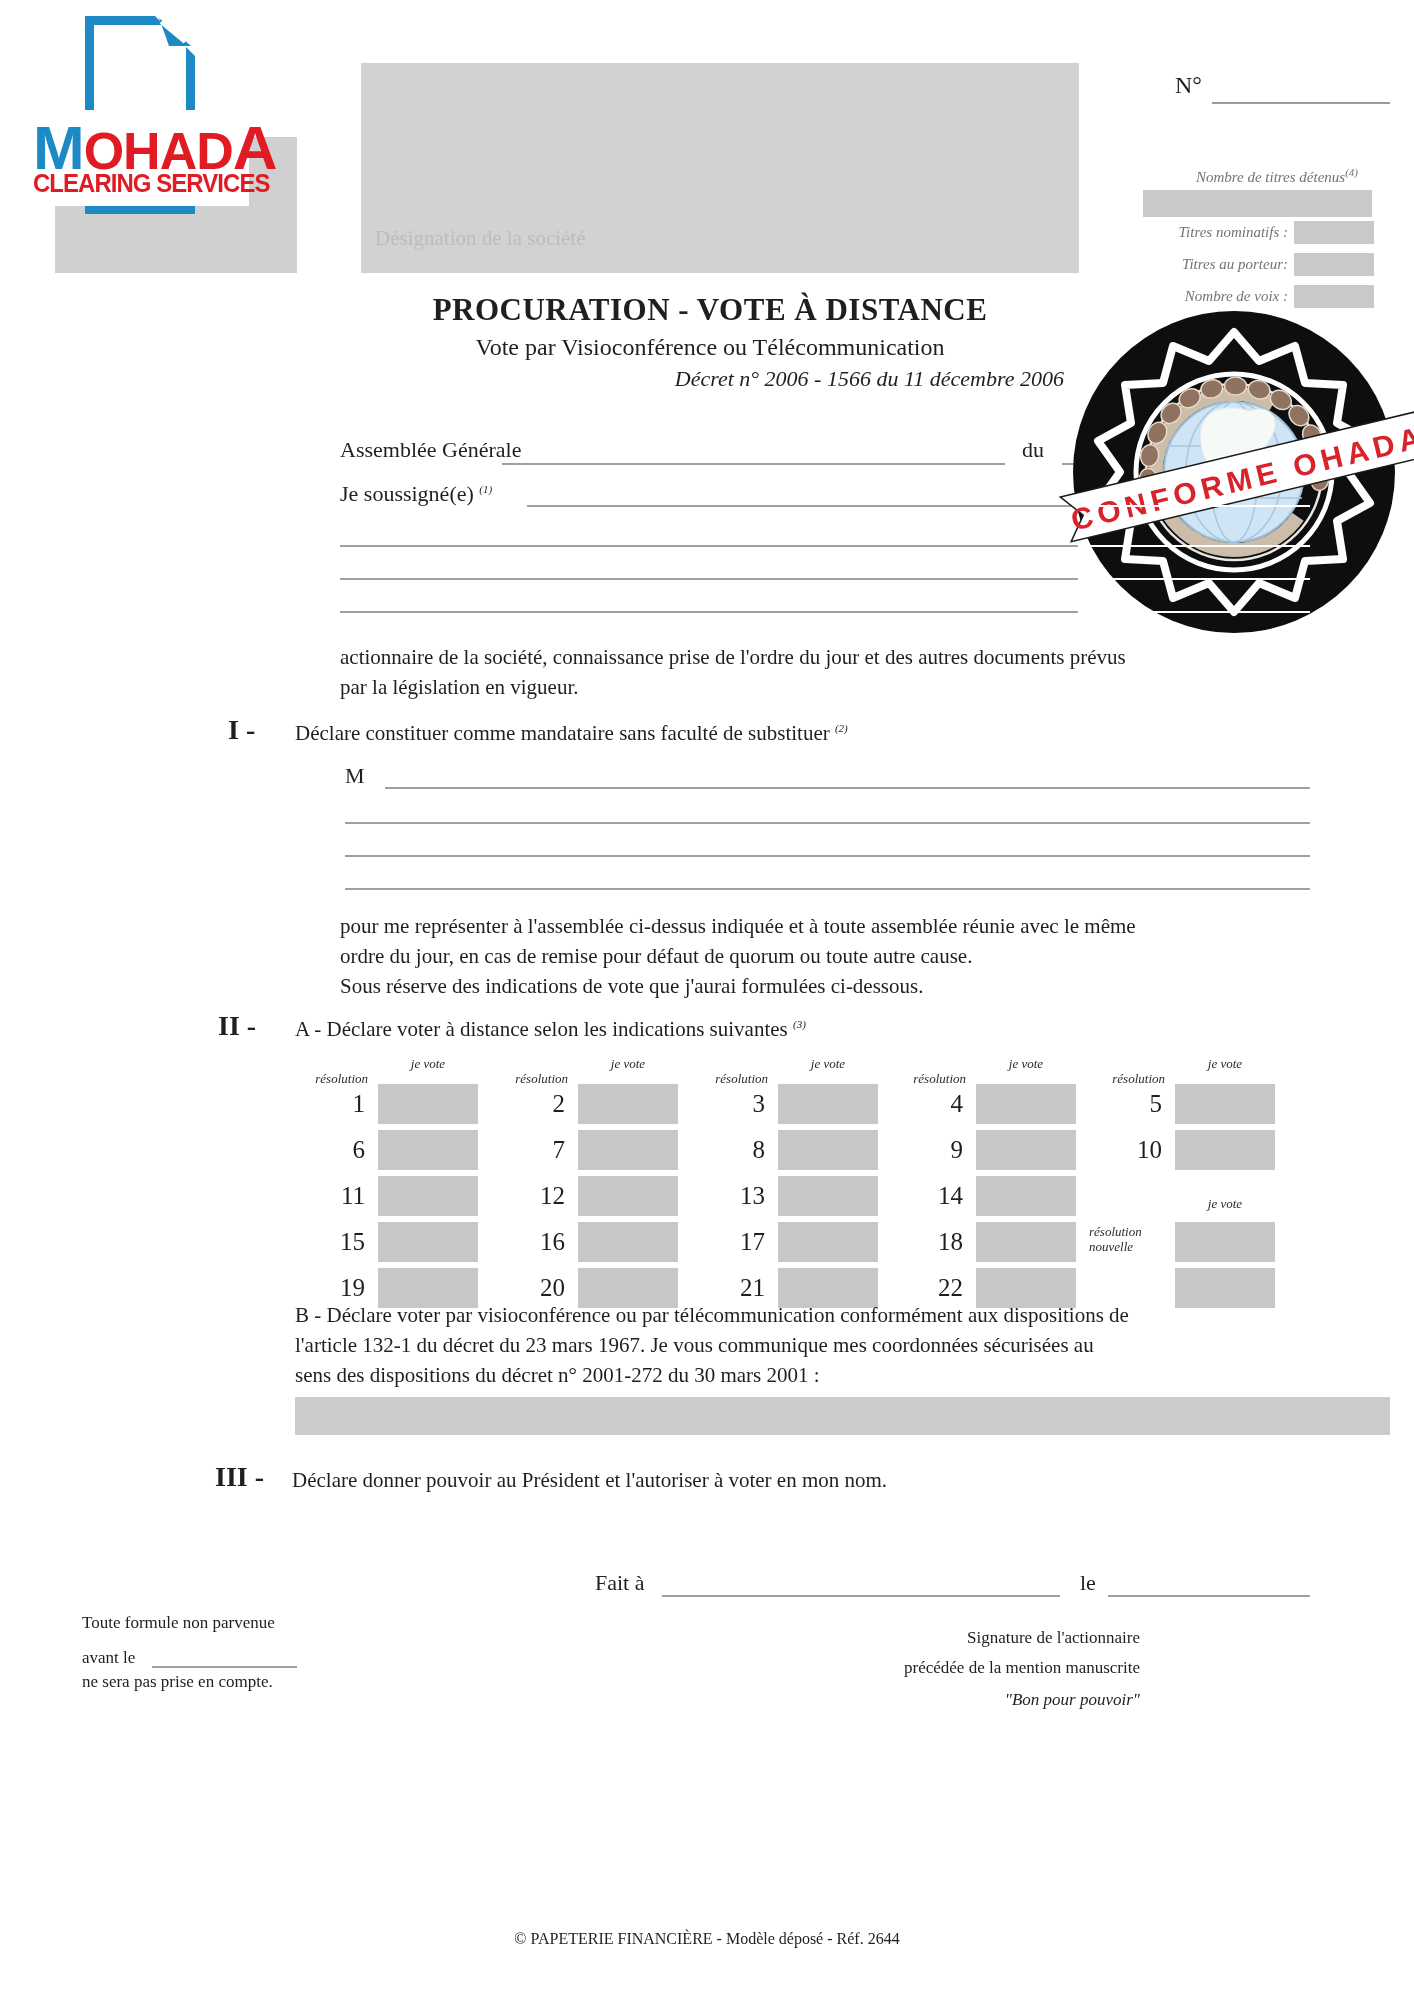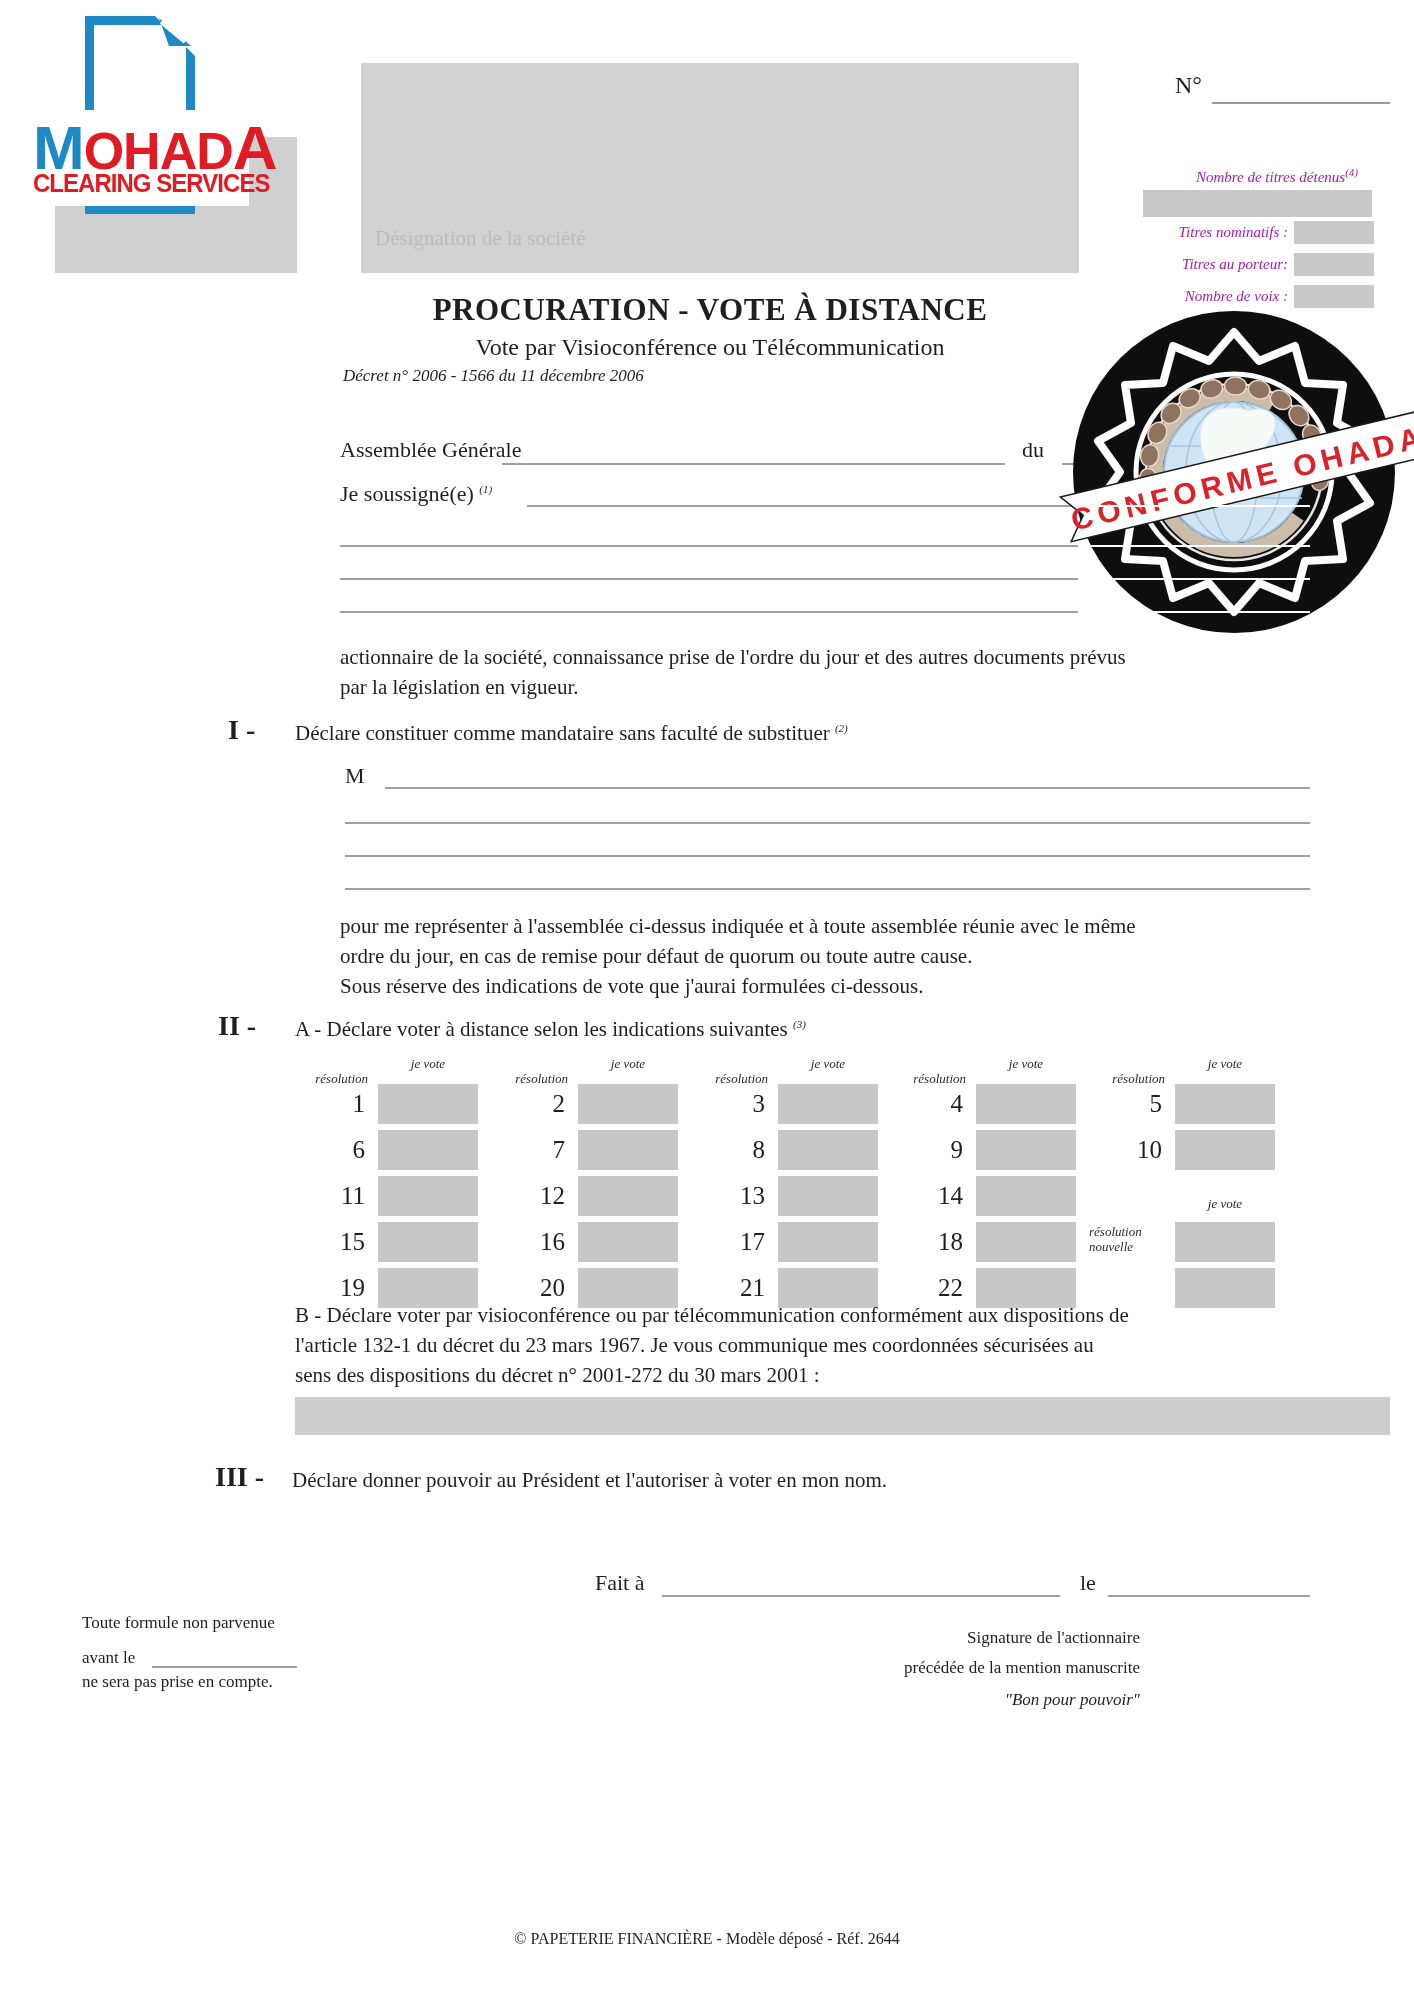--- a/index.html
+++ b/index.html
@@ -17,25 +17,25 @@
   .brand .b-a{color:#e01b24;font-size:62px;}
   .tagline{position:absolute;left:33px;top:168px;z-index:8;font-family:"Liberation Sans",sans-serif;
            font-weight:bold;color:#e01b24;font-size:26px;letter-spacing:-1px;transform:scaleX(.92);transform-origin:left;}
   .graybox-small{position:absolute;left:55px;top:137px;width:242px;height:136px;background:#d0d0d0;z-index:1;}
 
   
   .graybox-main{position:absolute;left:361px;top:63px;width:718px;height:210px;background:#d2d2d2;z-index:1;}
   .designation{position:absolute;left:375px;top:226px;z-index:2;font-size:21px;color:#bcbcbc;}
   .numero{position:absolute;left:1175px;top:72px;font-size:24px;}
   .numero-line{position:absolute;left:1212px;top:102px;width:178px;height:2px;background:#9b9b9b;}
-  .fld-lbl{position:absolute;font-size:15px;font-style:italic;color:#a21caf;text-align:right;}
+  .fld-lbl{position:absolute;font-size:15px;font-style:italic;color:#737373;text-align:right;}
   .fld-box{position:absolute;background:#c9c9c9;}
   .doc-title{position:absolute;left:340px;top:292px;width:740px;text-align:center;font-size:31px;font-weight:bold;letter-spacing:.5px;}
   .doc-sub{position:absolute;left:340px;top:334px;width:740px;text-align:center;font-size:24px;}
-  .doc-decree{position:absolute;left:343px;top:366px;width:740px;text-align:left;font-size:17px;font-style:italic;}
+  .doc-decree{position:absolute;left:324px;top:366px;width:740px;text-align:right;font-size:22px;font-style:italic;}
 
   
   .stamp{position:absolute;left:1073px;top:311px;width:322px;height:322px;z-index:2;overflow:visible;}
   .knock{position:absolute;height:2px;background:#fff;z-index:3;}
 
   
   .wline{position:absolute;height:2px;background:#a0a0a0;z-index:1;}
   .txt{position:absolute;font-size:21px;white-space:nowrap;}
   .txt22{position:absolute;font-size:22px;white-space:nowrap;}
   .marker{position:absolute;font-size:28px;font-weight:bold;}

